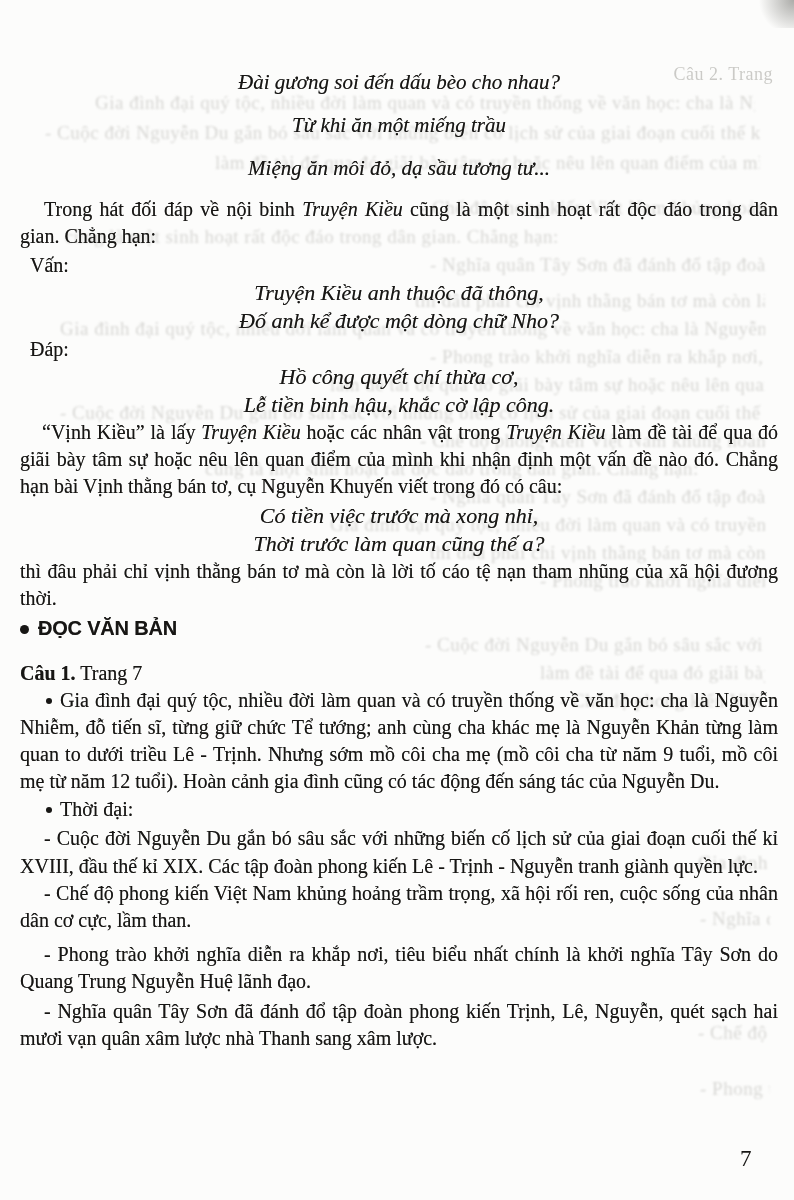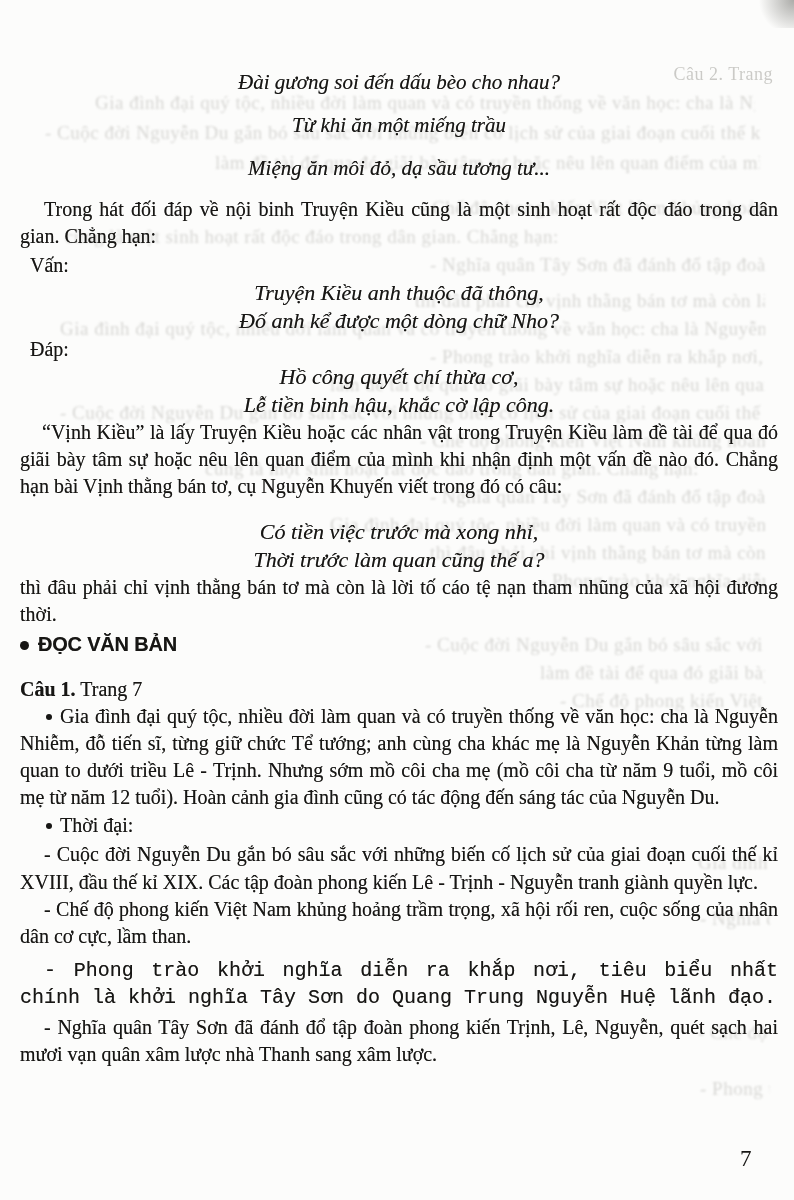--- a/index.html
+++ b/index.html
@@ -23,21 +23,21 @@
   }
   
   .content { position:relative; z-index:2; padding:0 16px 0 20px; }
   .content * { text-shadow:0 0 .35px rgba(22,22,20,.55); }
   .poem { text-align:center; font-style:italic; font-size:21px; }
   .poem.first { margin-top:61px; line-height:43px; }
   .poem.pair  { line-height:28px; font-size:22px;text-align:center; }
   .p { text-align:justify; font-size:20px; line-height:27.3px; }
   .p.indent { text-indent:24px; }
   .speaker { font-size:20px; line-height:28px; margin-left:10px; }
-  .it { }
+  .it { font-style:italic; }
   .section-heading {
     margin-top:1px; line-height:30px;
     font-family:"Liberation Sans", sans-serif; font-weight:bold; font-size:20px;
     letter-spacing:-.2px; white-space:nowrap;
   }
   .heading-dot {
     display:inline-block; width:9px; height:9px; border-radius:50%;
     background:#171614; margin-right:9px; vertical-align:1px;
   }
   .bullet-dot {
@@ -48,21 +48,21 @@
   .cau .b { font-weight:bold; }
   .ans-family { margin-top:4px; text-indent:26px; line-height:27.2px; }
   .era-label { line-height:28px; text-indent:26px; text-align:left; }
   .dash { text-indent:24px; }
   .page-number {
     position:absolute; z-index:2; top:1146px; left:740px;
     font-size:23px; line-height:26px;
   }
   
   .m-intro { margin-top:6px; }
-  .m-poem4 { margin-top:18px; }
+  .m-poem4 { margin-top:2px; }
   .m-dash1 { margin-top:2px; }
   .m-dash3 { margin-top:6px; }
   .m-dash4 { margin-top:3px; }
 </style>
 </head>
 <body>
 
 <div class="page">
 
   <div class="bleed">
@@ -129,20 +129,20 @@
     <div class="section-heading"><span class="heading-dot"></span><span>ĐỌC VĂN BẢN</span></div>
 
     <div class="cau"><span class="b">Câu 1.</span><span> Trang 7</span></div>
 
     <p class="p ans-family" style="margin:0;"><span class="bullet-dot"></span><span>Gia đình đại quý tộc, nhiều đời làm quan và có truyền thống về văn học: cha là Nguyễn Nhiễm, đỗ tiến sĩ, từng giữ chức Tể tướng; anh cùng cha khác mẹ là Nguyễn Khản từng làm quan to dưới triều Lê - Trịnh. Nhưng sớm mồ côi cha mẹ (mồ côi cha từ năm 9 tuổi, mồ côi mẹ từ năm 12 tuổi). Hoàn cảnh gia đình cũng có tác động đến sáng tác của Nguyễn Du.</span></p>
 
     <p class="p era-label" style="margin:0;"><span class="bullet-dot"></span><span>Thời đại:</span></p>
 
     <p class="p dash m-dash1" style="margin:2px 0 0 0;">- Cuộc đời Nguyễn Du gắn bó sâu sắc với những biến cố lịch sử của giai đoạn cuối thế kỉ XVIII, đầu thế kỉ XIX. Các tập đoàn phong kiến Lê - Trịnh - Nguyễn tranh giành quyền lực.</p>
     <p class="p dash" style="margin:0;">- Chế độ phong kiến Việt Nam khủng hoảng trầm trọng, xã hội rối ren, cuộc sống của nhân dân cơ cực, lầm than.</p>
-    <p class="p dash m-dash3" style="margin:6px 0 0 0;font-family:Liberation Mono, monospace;">- Phong trào khởi nghĩa diễn ra khắp nơi, tiêu biểu nhất chính là khởi nghĩa Tây Sơn do Quang Trung Nguyễn Huệ lãnh đạo.</p>
+    <p class="p dash m-dash3" style="margin:6px 0 0 0;">- Phong trào khởi nghĩa diễn ra khắp nơi, tiêu biểu nhất chính là khởi nghĩa Tây Sơn do Quang Trung Nguyễn Huệ lãnh đạo.</p>
     <p class="p dash m-dash4" style="margin:3px 0 0 0;">- Nghĩa quân Tây Sơn đã đánh đổ tập đoàn phong kiến Trịnh, Lê, Nguyễn, quét sạch hai mươi vạn quân xâm lược nhà Thanh sang xâm lược.</p>
 
   </div>
 
   <div class="page-number">7</div>
 
 </div>
 
 </body></html>

